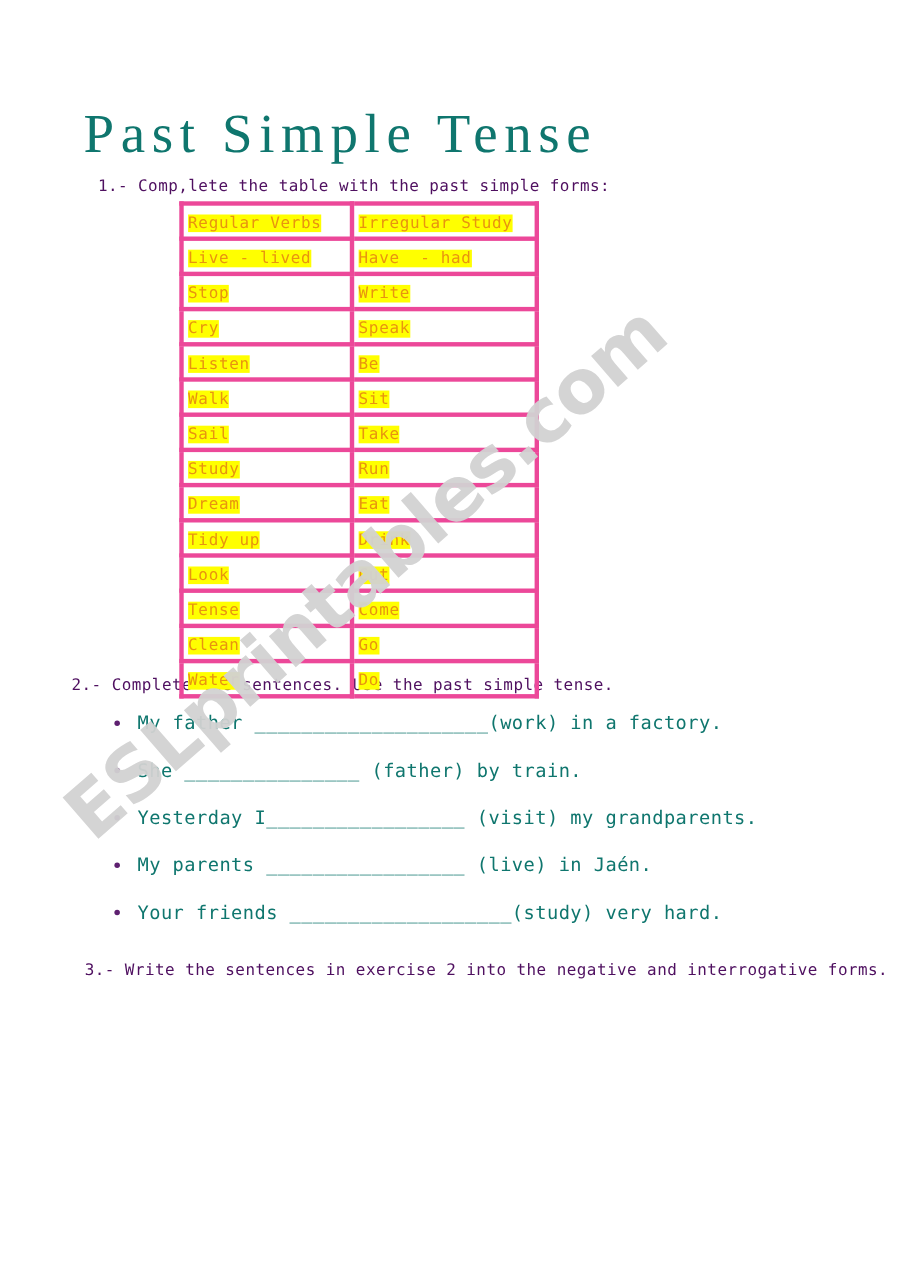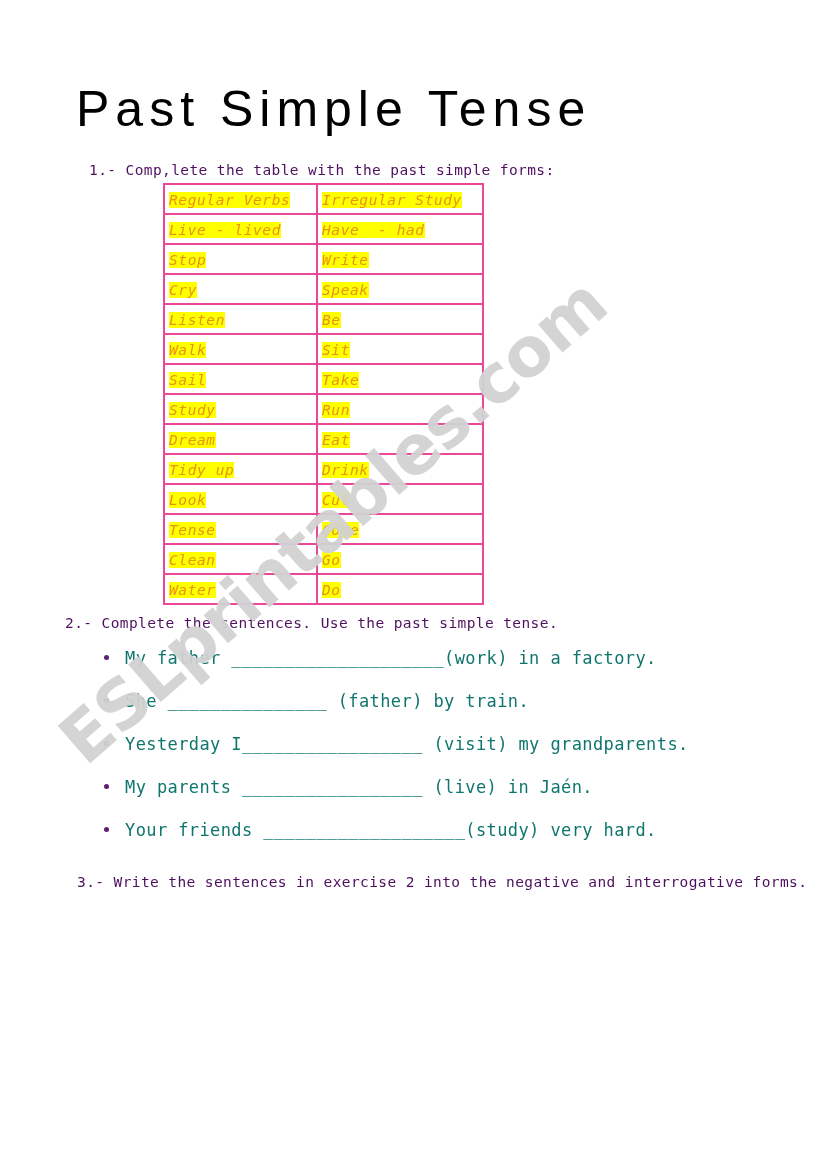--- a/index.html
+++ b/index.html
@@ -45,26 +45,26 @@
   
   #page {
     position: absolute;
     inset: 0;
     z-index: 1;
   }
 
   #title {
     position: absolute;
     left: 76px;
-    top: 80px;
-    font-family: Liberation Sans, sans-serif;
+    top: 92px;
+    font-family: Liberation Serif, serif;
     font-size: 50px;
     line-height: 58px;
     letter-spacing: 6px;
-    color: #000000;
+    color: #0f766e;
     white-space: nowrap;
   }
 
   .instruction {
     position: absolute;
     font-size: 14.5px;
     line-height: 20px;
     letter-spacing: 0.4px;
     color: #4f1060;
     white-space: nowrap;
@@ -77,25 +77,24 @@
   #verb-table {
     position: absolute;
     left: 163px;
     top: 183px;
     width: 307px;
     border-collapse: collapse;
     table-layout: fixed;
     z-index: 2;
   }
   #verb-table td {
-    border: 2px solid #ec4899;
+    border: 4px solid #ec4899;
     height: 28px;
     padding: 0 0 0 4px;
     vertical-align: middle;
-    font-style: italic;
   }
   #verb-table td.col-left  { width: 147px; }
   #verb-table td.col-right { width: 160px; }
 
   .cell-text {
     display: inline;
     background: #ffff00;
     color: #e8940f;
     font-size: 14.5px;
     letter-spacing: 0.6px;

